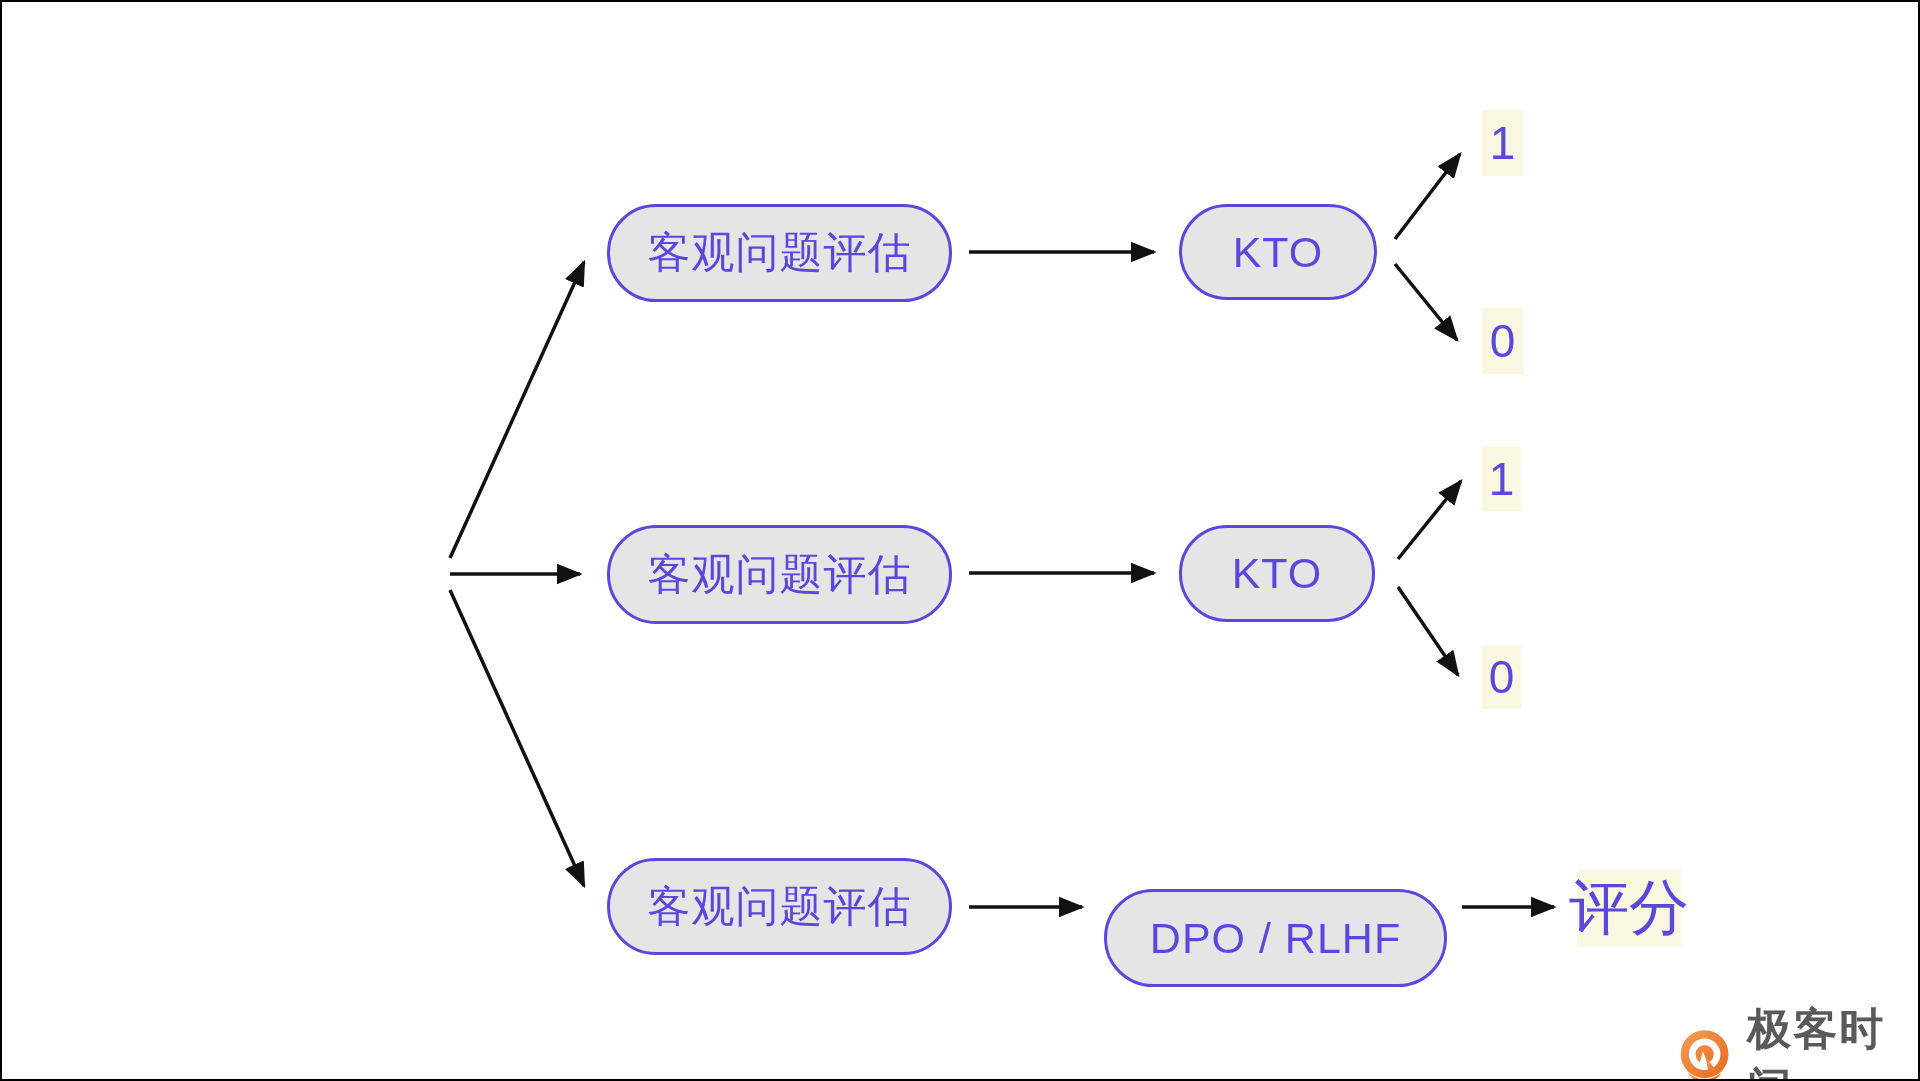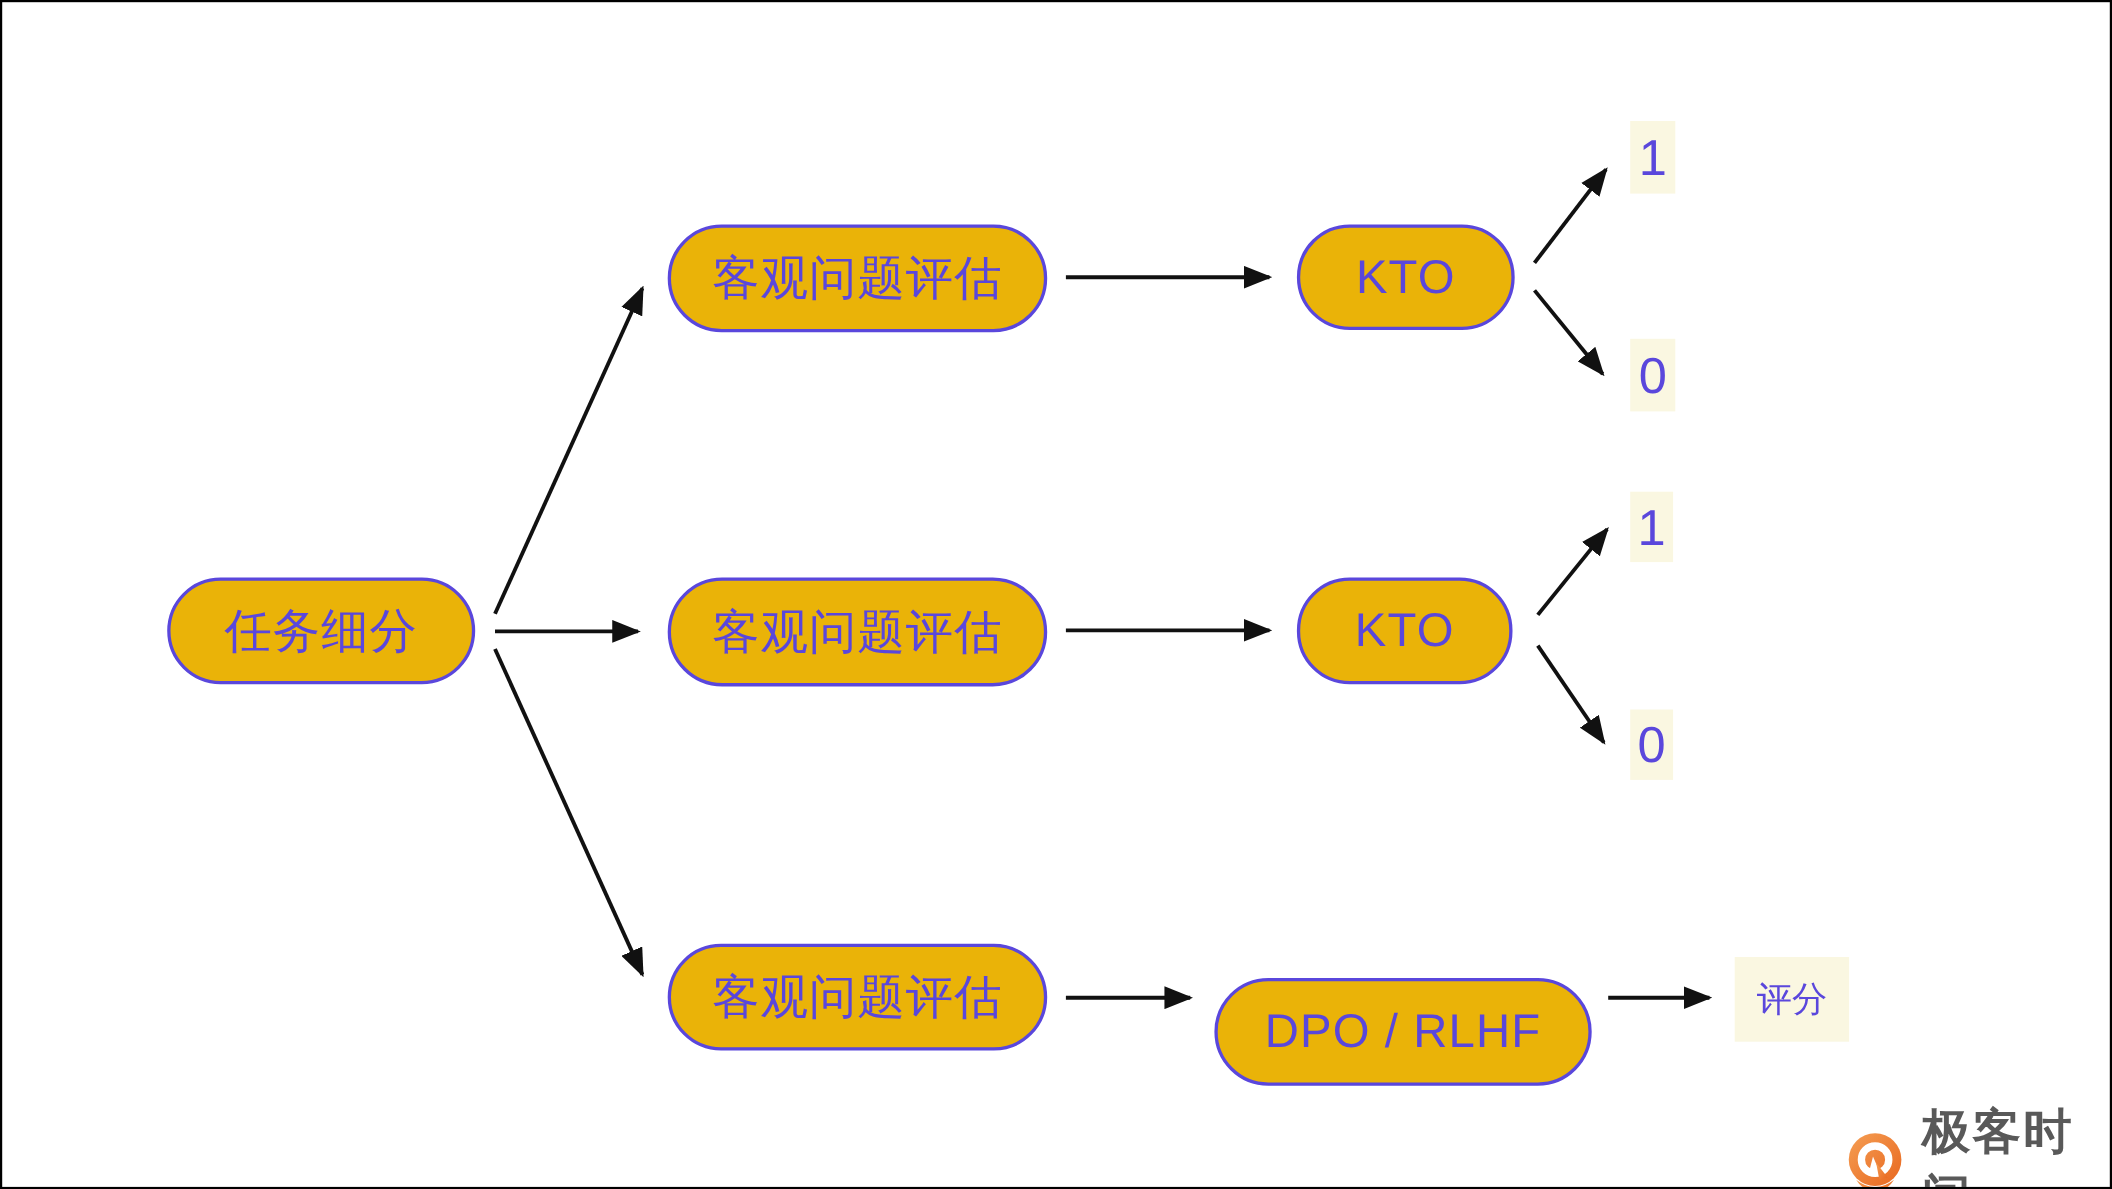--- a/index.html
+++ b/index.html
@@ -13,21 +13,21 @@
     overflow:hidden;
   }
   .arrow-layer{
     position:absolute;left:0;top:0;width:1920px;height:1081px;
     pointer-events:none;
   }
   .node{
     position:absolute;
     box-sizing:border-box;
     border:3.5px solid #5a47dc;
-    background:#eab308;
+    background:#e5e5e5;
     border-radius:52px;
     display:flex;align-items:center;justify-content:center;
     color:#5a47dc;
     font-size:43px;
     letter-spacing:1px;
     white-space:nowrap;
   }
   .out-label{
     position:absolute;
     box-sizing:border-box;
@@ -68,23 +68,20 @@
       <path d="M967,571 L1152,571" marker-end="url(#ah)"></path>
       <path d="M967,905 L1080,905" marker-end="url(#ah)"></path>
       <path d="M1393,237 L1458,152" marker-end="url(#ah)"></path>
       <path d="M1393,262 L1455,338" marker-end="url(#ah)"></path>
       <path d="M1396,557 L1459,479" marker-end="url(#ah)"></path>
       <path d="M1396,585 L1456,673" marker-end="url(#ah)"></path>
       <path d="M1460,905 L1552,905" marker-end="url(#ah)"></path>
     </g>
   </svg>
 
-  <div class="node" style="left:150px;top:523px;width:280px;height:97px;">
-    <span>任务细分</span>
-  </div>
 
   <div class="node" style="left:605px;top:202px;width:345px;height:98px;">
     <span>客观问题评估</span>
   </div>
   <div class="node" style="left:605px;top:523px;width:345px;height:99px;">
     <span>客观问题评估</span>
   </div>
   <div class="node" style="left:605px;top:856px;width:345px;height:97px;">
     <span>客观问题评估</span>
   </div>
@@ -104,21 +101,21 @@
   </div>
   <div class="out-label" style="left:1480px;top:306px;width:41px;height:66px;">
     <span>0</span>
   </div>
   <div class="out-label" style="left:1480px;top:445px;width:39px;height:64px;">
     <span>1</span>
   </div>
   <div class="out-label" style="left:1480px;top:643px;width:39px;height:64px;">
     <span>0</span>
   </div>
-  <div class="out-label" style="left:1575px;top:868px;width:104px;height:77px;font-size:32px;">
+  <div class="out-label" style="left:1575px;top:868px;width:104px;height:77px;font-size:60px;">
     <span>评分</span>
   </div>
 
   <div class="logo">
     <svg width="66" height="66" viewBox="0 0 64 64">
       <defs>
         <linearGradient id="lg" x1="0" y1="0" x2="1" y2="1">
           <stop offset="0" stop-color="#f59e53"></stop>
           <stop offset="1" stop-color="#e8671f"></stop>
         </linearGradient>

